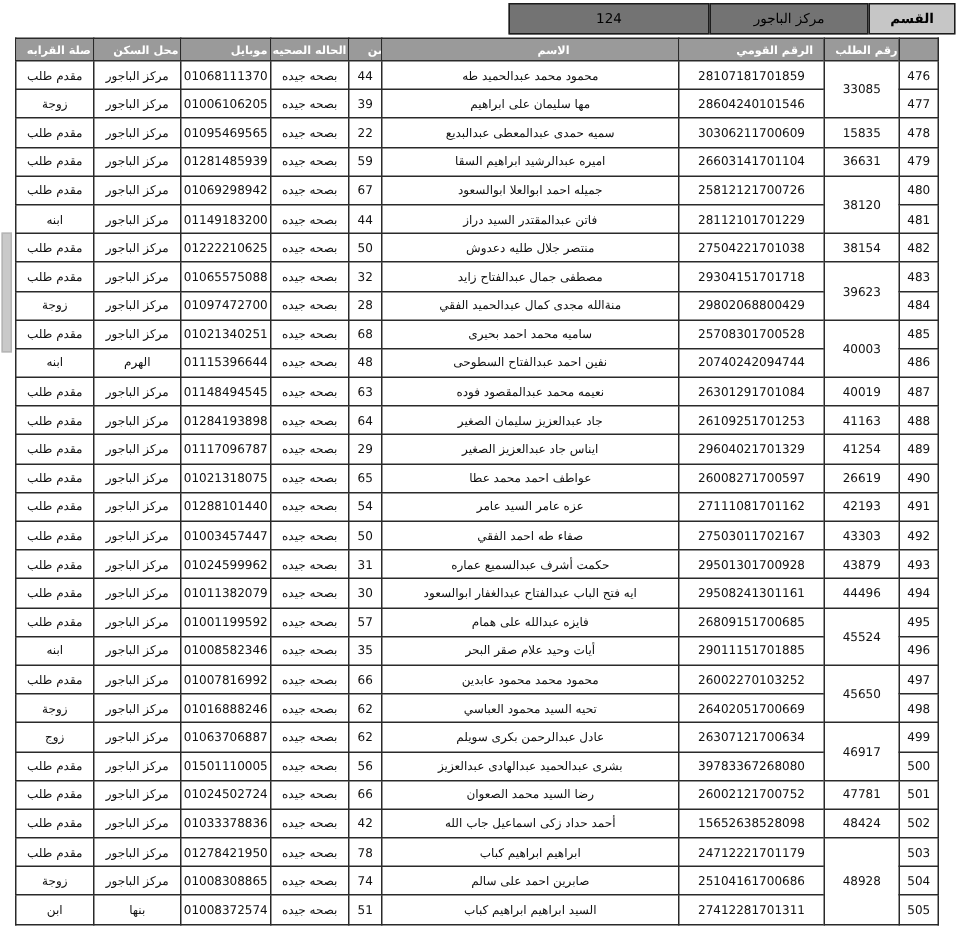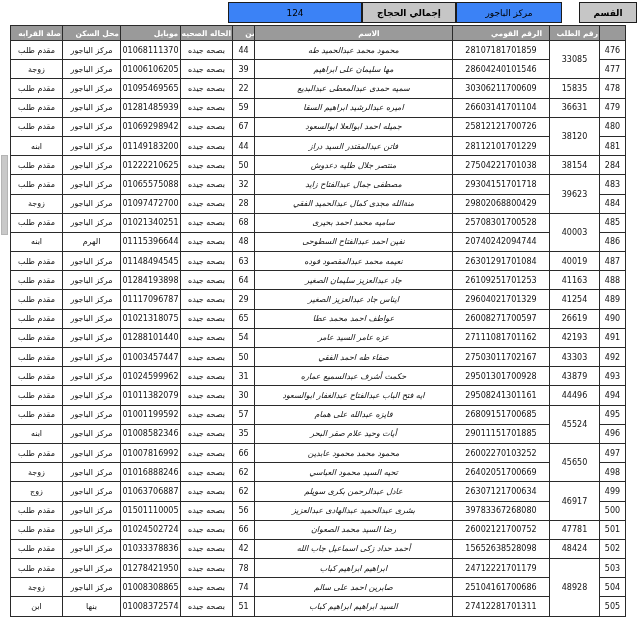--- a/index.html
+++ b/index.html
@@ -5,52 +5,51 @@
   * { margin:0; padding:0; box-sizing:border-box; }
   html,body { width:640px; height:621px; background:#ffffff; overflow:hidden;
               font-family:"DejaVu Sans", sans-serif; }
   .page { position:relative; width:640px; height:621px; direction:rtl; }
 
   
   .topbar { position:absolute; top:2px; right:3px; display:flex; direction:rtl; height:21px; }
   .topbar .cell { border:1px solid #1c1c1c; height:21px; display:flex;
                   align-items:center; justify-content:center; font-size:9px; }
   .cell.lbl { background:#c6c6c6; font-weight:bold; color:#000; }
-  .cell.val { background:#3b82f6; color:#000; }
-  .w-dept-lbl { width:58px;margin-left:17px; }
+  .cell.val { background:#737373; color:#000; }
+  .w-dept-lbl { width:58px; }
   .w-dept-val { width:106px; }
   .w-total-lbl { width:94px; }
   .w-total-val { width:134px; }
 
   
   table.roster { position:absolute; top:25px; right:14px; width:615px;
                  border-collapse:collapse; table-layout:fixed; direction:rtl; }
   table.roster th, table.roster td {
       border:1px solid #2a2a2a; text-align:center; vertical-align:middle;
       padding:0 1px; overflow:hidden; white-space:nowrap; }
   table.roster thead th { background:#9a9a9a; color:#ffffff; font-weight:bold;
       font-size:7.5px; height:15px;padding-left:32px; }
   table.roster tbody td { background:#ffffff; color:#111; font-size:8px; height:19.2px; }
   td.c-nid, td.c-mob, td.c-req, td.c-idx, td.c-age { font-size:9px; letter-spacing:0; }
-  td.c-name { font-size:7.5px;font-style:italic; }
+  td.c-name { font-size:7.5px; }
   td.c-rel, td.c-res, td.c-health { font-size:7.5px; }
 
   
   .scroll-thumb { position:absolute; left:1px; top:155px; width:7px; height:80px;
                   background:#c9c9c9; border:1px solid #b5b5b5; }
 </style>
 </head>
 <body>
 
 <div class="page">
 
   <div class="topbar">
     <div class="cell lbl w-dept-lbl">القسم</div>
     <div class="cell val w-dept-val">مركز الباجور</div>
-    <div class="cell lbl w-total-lbl">إجمالي الحجاج</div>
     <div class="cell val w-total-val">124</div>
   </div>
 
   <table class="roster">
     <colgroup>
       <col style="width:26px">
         <col style="width:50px">
         <col style="width:97px">
       <col style="width:198px">
         <col style="width:22px">
@@ -131,21 +130,21 @@
           <td class="c-idx">481</td>
           <td class="c-nid">28112101701229</td>
           <td class="c-name">فاتن عبدالمقتدر السيد دراز</td>
           <td class="c-age">44</td>
           <td class="c-health">بصحه جيده</td>
           <td class="c-mob">01149183200</td>
           <td class="c-res">مركز الباجور</td>
           <td class="c-rel">ابنه</td>
         </tr>
         <tr>
-          <td class="c-idx">284</td>
+          <td class="c-idx">482</td>
           <td class="c-req">38154</td>
           <td class="c-nid">27504221701038</td>
           <td class="c-name">منتصر جلال طليه دعدوش</td>
           <td class="c-age">50</td>
           <td class="c-health">بصحه جيده</td>
           <td class="c-mob">01222210625</td>
           <td class="c-res">مركز الباجور</td>
           <td class="c-rel">مقدم طلب</td>
         </tr>
         <tr>

